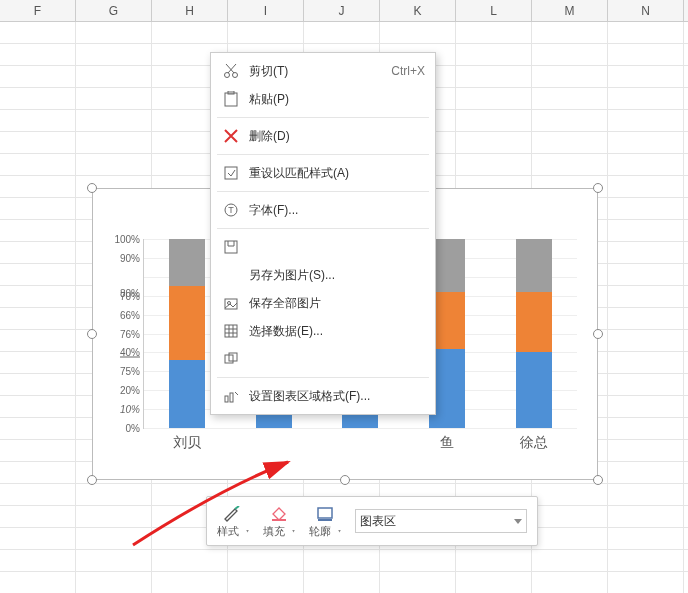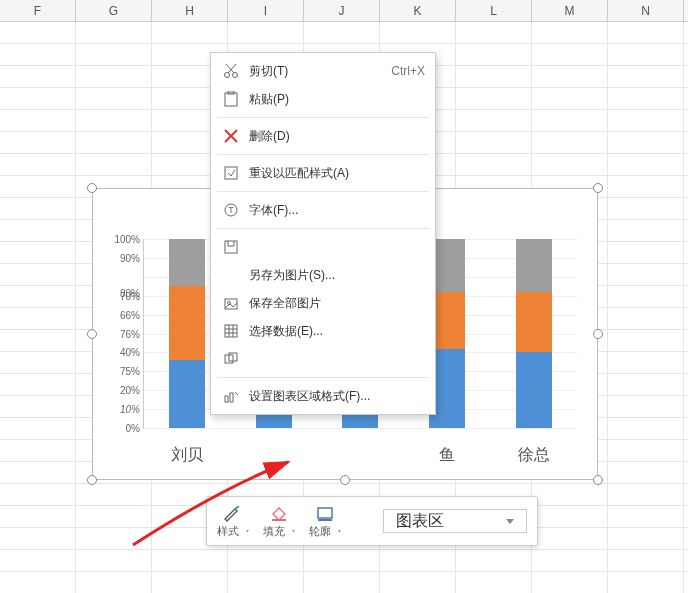--- a/index.html
+++ b/index.html
@@ -24,37 +24,37 @@
   .h-bl { left: -6px; bottom: -6px; }
   .h-bm { left: 50%; margin-left: -5px; bottom: -6px; }
   .h-br { right: -6px; bottom: -6px; }
 
   .plot { position: absolute; left: 50px; top: 50px; right: 20px; bottom: 50px; border-left: 1px solid #ccc; border-bottom: 1px solid #ccc; }
   .gridline { position: absolute; left: 0; right: 0; border-top: 1px solid #eee; }
   .ylabel { position: absolute; left: -44px; width: 40px; text-align: right; font-size: 10px; color: #666; transform: translateY(-50%); }
   .bars { position: absolute; left: 0; right: 0; bottom: 0; top: 0; display: flex; justify-content: space-around; align-items: flex-end; }
   .bar { width: 36px; height: 100%; position: relative; }
   .seg { position: absolute; left: 0; right: 0; }
-  .xlabel { position: absolute; top: 100%; left: 50%; transform: translateX(-50%); margin-top: 17px; font-size: 16px; color: #555; white-space: nowrap; }
+  .xlabel { position: absolute; top: 100%; left: 50%; transform: translateX(-50%); margin-top: 6px; font-size: 14px; color: #555; white-space: nowrap; }
 
   
   .ctxmenu { position: absolute; left: 210px; top: 52px; width: 226px; background: #fff; border: 1px solid #ccc; box-shadow: 2px 3px 8px rgba(0,0,0,0.2); padding: 4px 0; z-index: 50; }
   .mitem { display: flex; align-items: center; height: 28px; padding: 0 10px 0 10px; cursor: default; }
   .mico { width: 20px; height: 20px; flex: 0 0 20px; display: flex; align-items: center; justify-content: center; margin-right: 8px; }
   .mlbl { flex: 1; font-size: 12px; color: #333; }
   .mshort { font-size: 12px; color: #777; }
   .msep { height: 1px; background: #e5e5e5; margin: 4px 6px; }
 
   
   .ftoolbar { position: absolute; left: 206px; top: 496px; width: 332px; height: 50px; background: #fff; border: 1px solid #ccc; box-shadow: 1px 2px 6px rgba(0,0,0,0.15); border-radius: 2px; display: flex; align-items: center; padding: 0 10px; gap: 14px; }
   .ticon { display: flex; flex-direction: column; align-items: center; font-size: 11px; color: #555; cursor: pointer; }
   .ticon .ibox { width: 24px; height: 20px; display: flex; align-items: center; justify-content: center; }
   .ticon .lblrow { display: flex; align-items: center; gap: 5px; }
   .dd { width: 3px; height: 3px; background: #888; clip-path: polygon(0 0, 100% 0, 50% 100%); margin-left: 2px; display:inline-block; vertical-align:middle;}
-  .tselect { flex: 1; height: 24px; border: 1px solid #ccc; font-size: 16px; padding: 0 12px; display:flex; align-items:center; justify-content:space-between;margin-left:28px; }
+  .tselect { flex: 1; height: 24px; border: 1px solid #ccc; font-size: 12px; padding: 0 4px; display:flex; align-items:center; justify-content:space-between; }
   .tselect .chev { width: 0; height: 0; border-left: 4px solid transparent; border-right: 4px solid transparent; border-top: 5px solid #888; }
 
   
   .red-arrow { position: absolute; left: 128px; top: 460px; width: 220px; height: 90px; pointer-events: none; z-index: 60; }
 
   svg { display:block; }
 </style>
 </head>
 <body>
 
@@ -373,21 +373,21 @@
   <div class="plot" id="plot">
       <div class="gridline" style="top: 100%;"></div>
       <div class="ylabel" style="top: 100%;">0%</div>
       <div class="gridline" style="top: 90%;"></div>
       <div class="ylabel" style="top: 90%; font-style: italic;">10%</div>
       <div class="gridline" style="top: 80%;"></div>
       <div class="ylabel" style="top: 80%;">20%</div>
       <div class="gridline" style="top: 70%;"></div>
       <div class="ylabel" style="top: 70%;">75%</div>
       <div class="gridline" style="top: 60%;"></div>
-      <div class="ylabel" style="top: 60%;">40%</div>
+      <div class="ylabel" style="top: 60%; text-decoration: underline;">40%</div>
       <div class="gridline" style="top: 50%;"></div>
       <div class="ylabel" style="top: 50%;">76%</div>
       <div class="gridline" style="top: 40%;"></div>
       <div class="ylabel" style="top: 40%;">66%</div>
       <div class="gridline" style="top: 30%;"></div>
       <div class="ylabel" style="top: 30%;">70%</div>
       <div class="gridline" style="top: 20%;"></div>
       <div class="ylabel" style="top: 20%; margin-top: 16px;">80%</div>
       <div class="gridline" style="top: 10%;"></div>
       <div class="ylabel" style="top: 10%;">90%</div>

